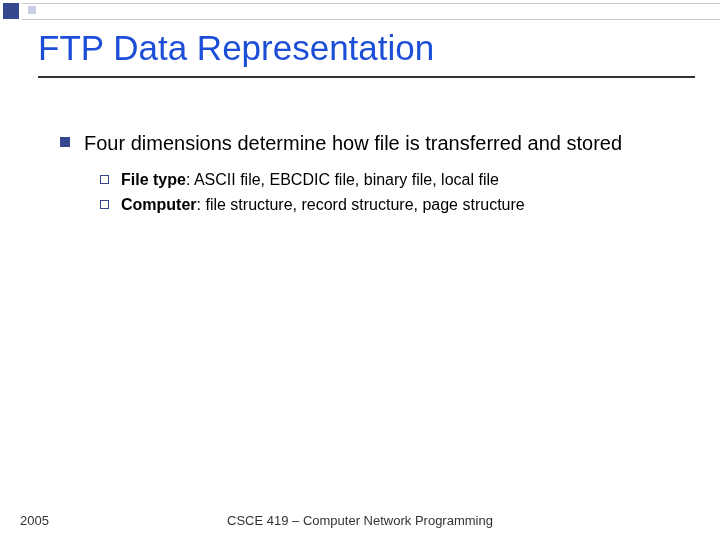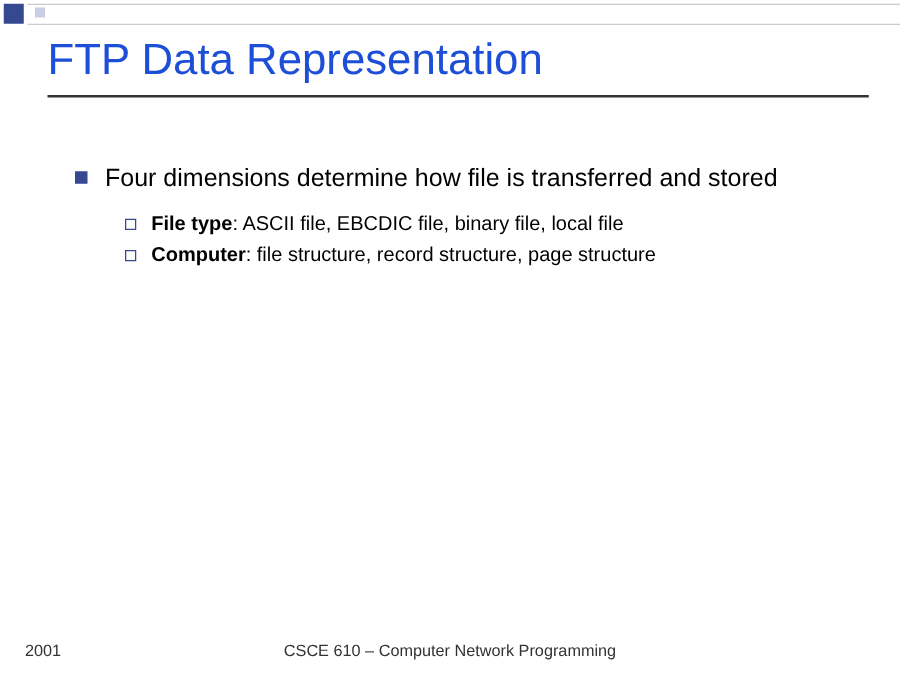--- a/index.html
+++ b/index.html
@@ -147,14 +147,14 @@
     </div>
     <div class="l2">
       <div class="bullet"></div>
       <div class="text"><b>Computer</b><span>: file structure, record structure, page structure</span></div>
     </div>
   </div>
 
 
 </div>
 
-<div class="footer-course">CSCE 610 – Computer Network Programming</div>
-<div class="footer-year">2001</div>
+<div class="footer-course">CSCE 419 – Computer Network Programming</div>
+<div class="footer-year">2005</div>
 
 </body></html>

